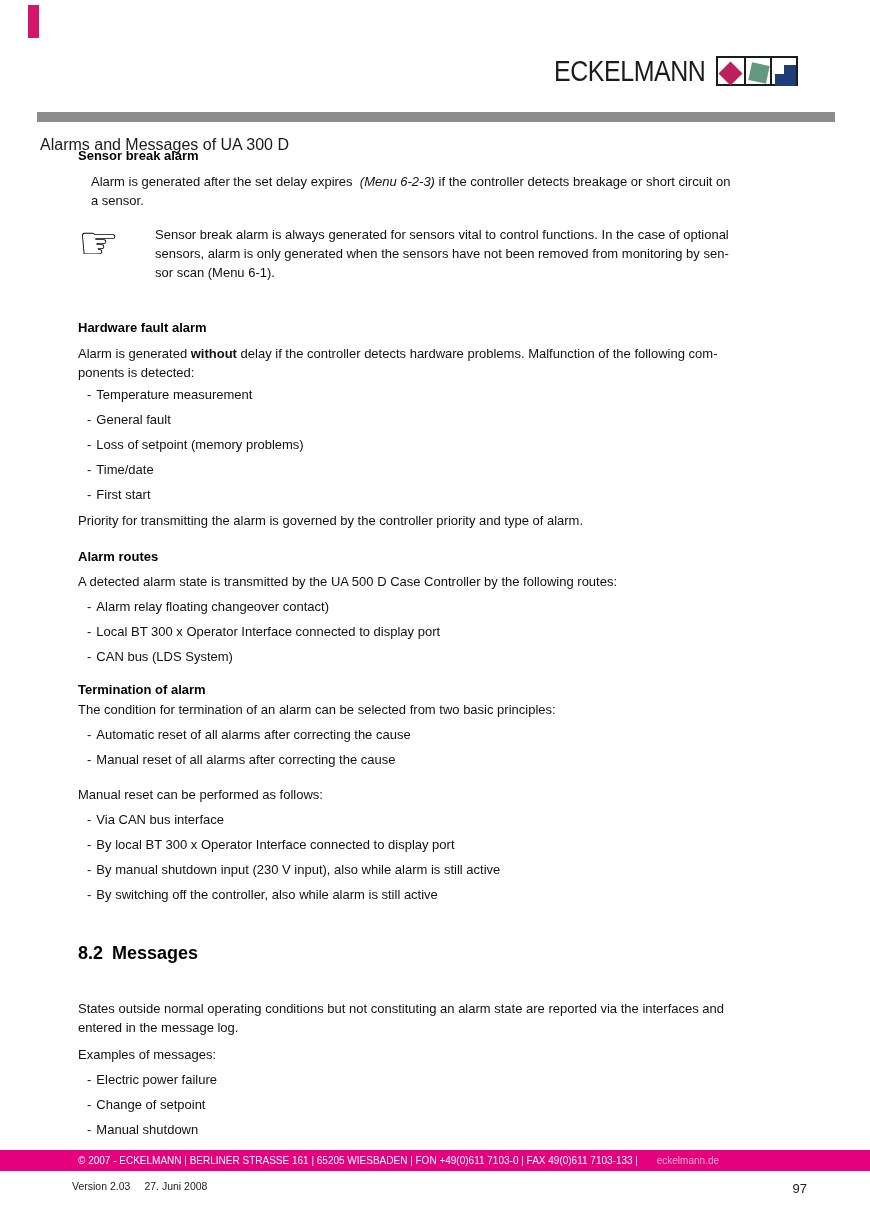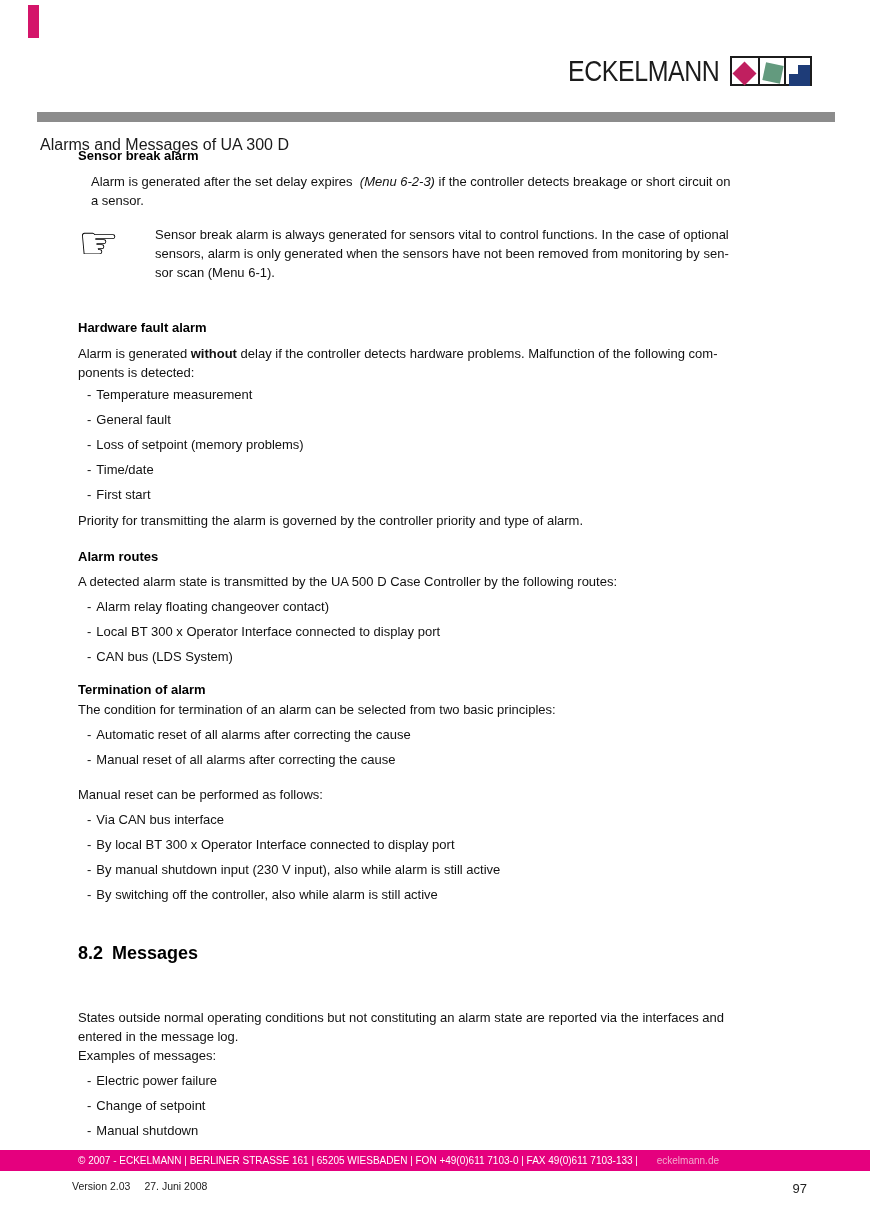--- a/index.html
+++ b/index.html
@@ -6,21 +6,21 @@
   html,body { background:#ffffff; }
   .page {
     position:relative; width:870px; height:1230px; background:#ffffff;
     font-family:"Liberation Sans", sans-serif; color:#111; overflow:hidden;
   }
 
   
   .edge-mark { position:absolute; left:28px; top:5px; width:11px; height:33px; background:#d4156a; }
 
   
-  .logo { position:absolute; left:568px; top:56px; display:flex; align-items:flex-end; }
+  .logo { position:absolute; left:554px; top:56px; display:flex; align-items:flex-end; }
   .logo-text {
     font-size:29px; line-height:30px; font-weight:400; color:#1b1b1b;
     letter-spacing:-0.5px; transform:scaleX(0.86); transform-origin:left bottom;
     white-space:nowrap;
   }
   .logo-box { display:flex; border:2px solid #1c1c1c; height:30px; margin-left:-14px; }
   .logo-cell { position:relative; width:26px; }
   .logo-cell + .logo-cell { border-left:2px solid #1c1c1c; }
   .shape { position:absolute; display:block; }
   .diamond { width:17px; height:17px; background:#c01f5f; transform:rotate(45deg); left:4px; top:7px; }
@@ -54,22 +54,22 @@
   .p-priority { margin-top:7px; }
 
   .h-routes { margin-top:17px; }
   .p-routes { margin-top:6px; }
 
   .h-term { margin-top:14px; }
   .p-term1 { margin-top:1px; }
   .p-term2 { margin-top:16px; }
 
   .h-messages { margin-top:36px; display:flex; gap:9px; font-size:18px; line-height:26px; font-weight:bold; color:#000; }
-  .p-msg1 { margin-top:42px; }
-  .p-msg2 { margin-top:0; }
+  .p-msg1 { margin-top:33px; }
+  .p-msg2 { margin-top:8px; }
 
   
   .footer-bar {
     position:absolute; left:0; top:1150px; width:870px; height:21px; background:#e5007e;
     color:#ffffff; font-size:10px; line-height:21px; padding-left:78px; white-space:nowrap;
   }
   .footer-bar .link { color:#f2a9cd; text-decoration:none;margin-left:16px; }
   .version-line { position:absolute; left:72px; top:1180px; display:flex; gap:14px; font-size:10.5px; color:#222; }
   .page-num { position:absolute; right:63px; top:1181px; font-size:13px; color:#222; }
 </style>

